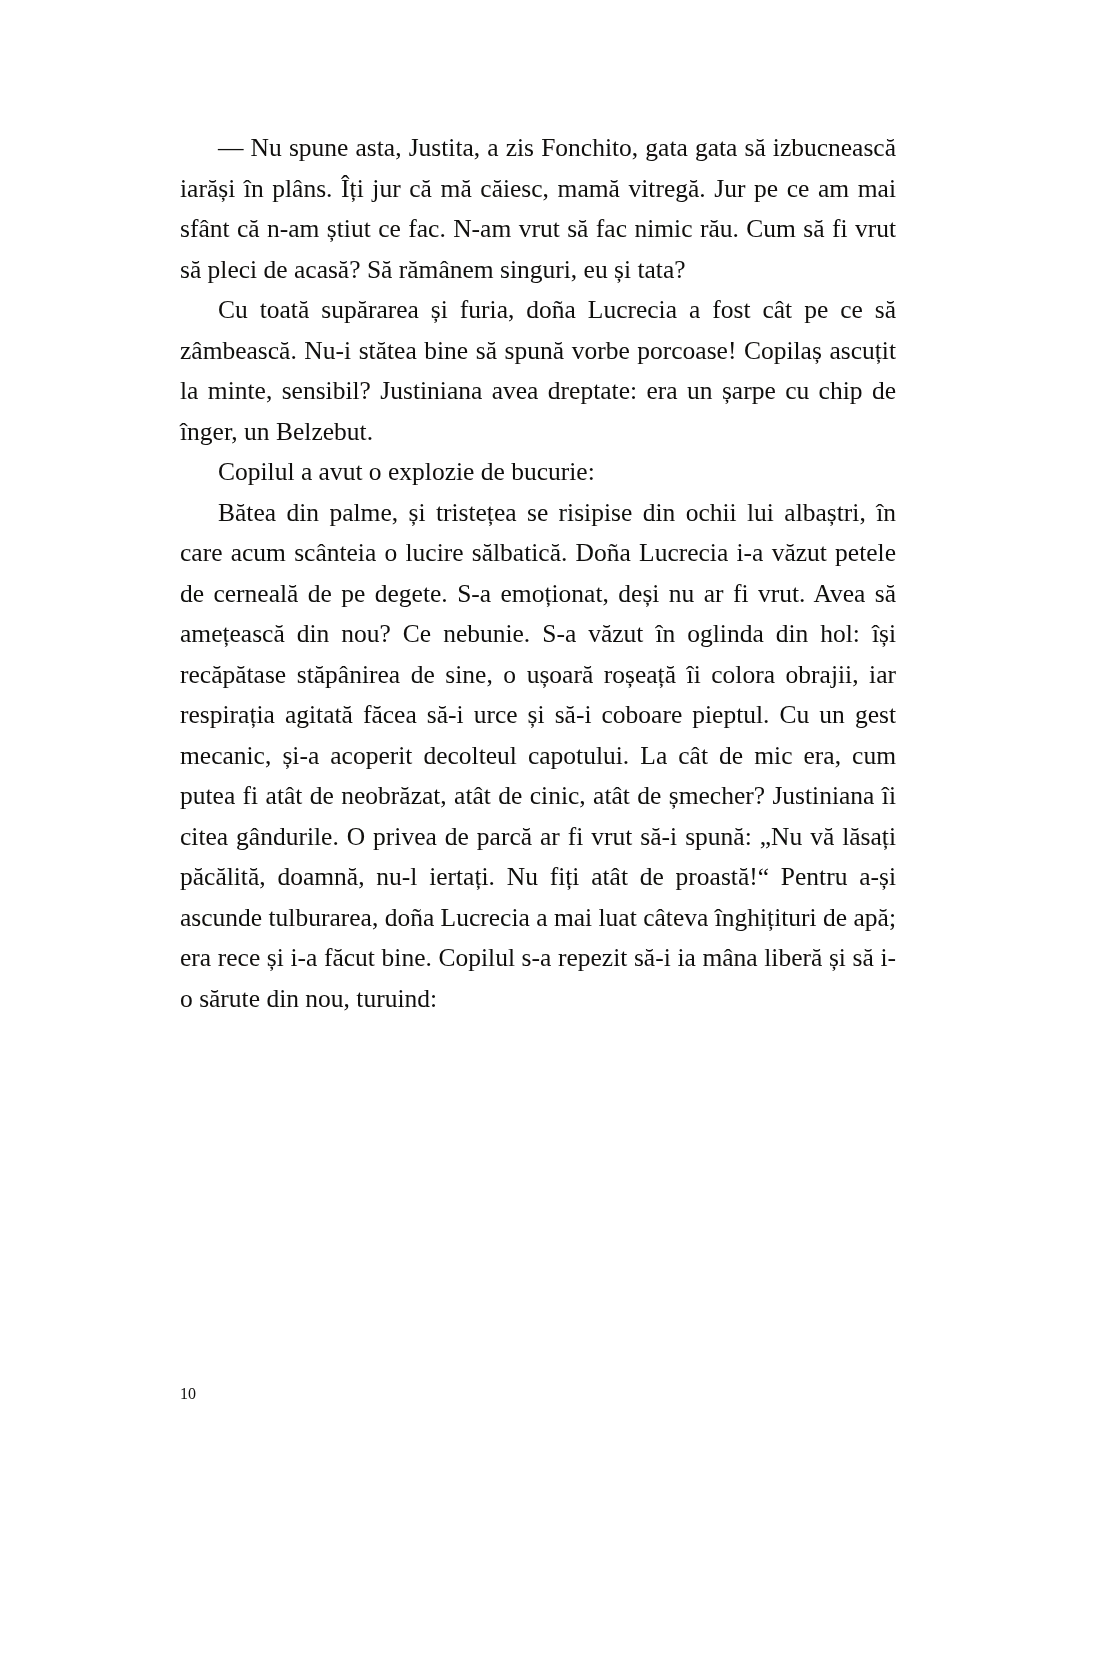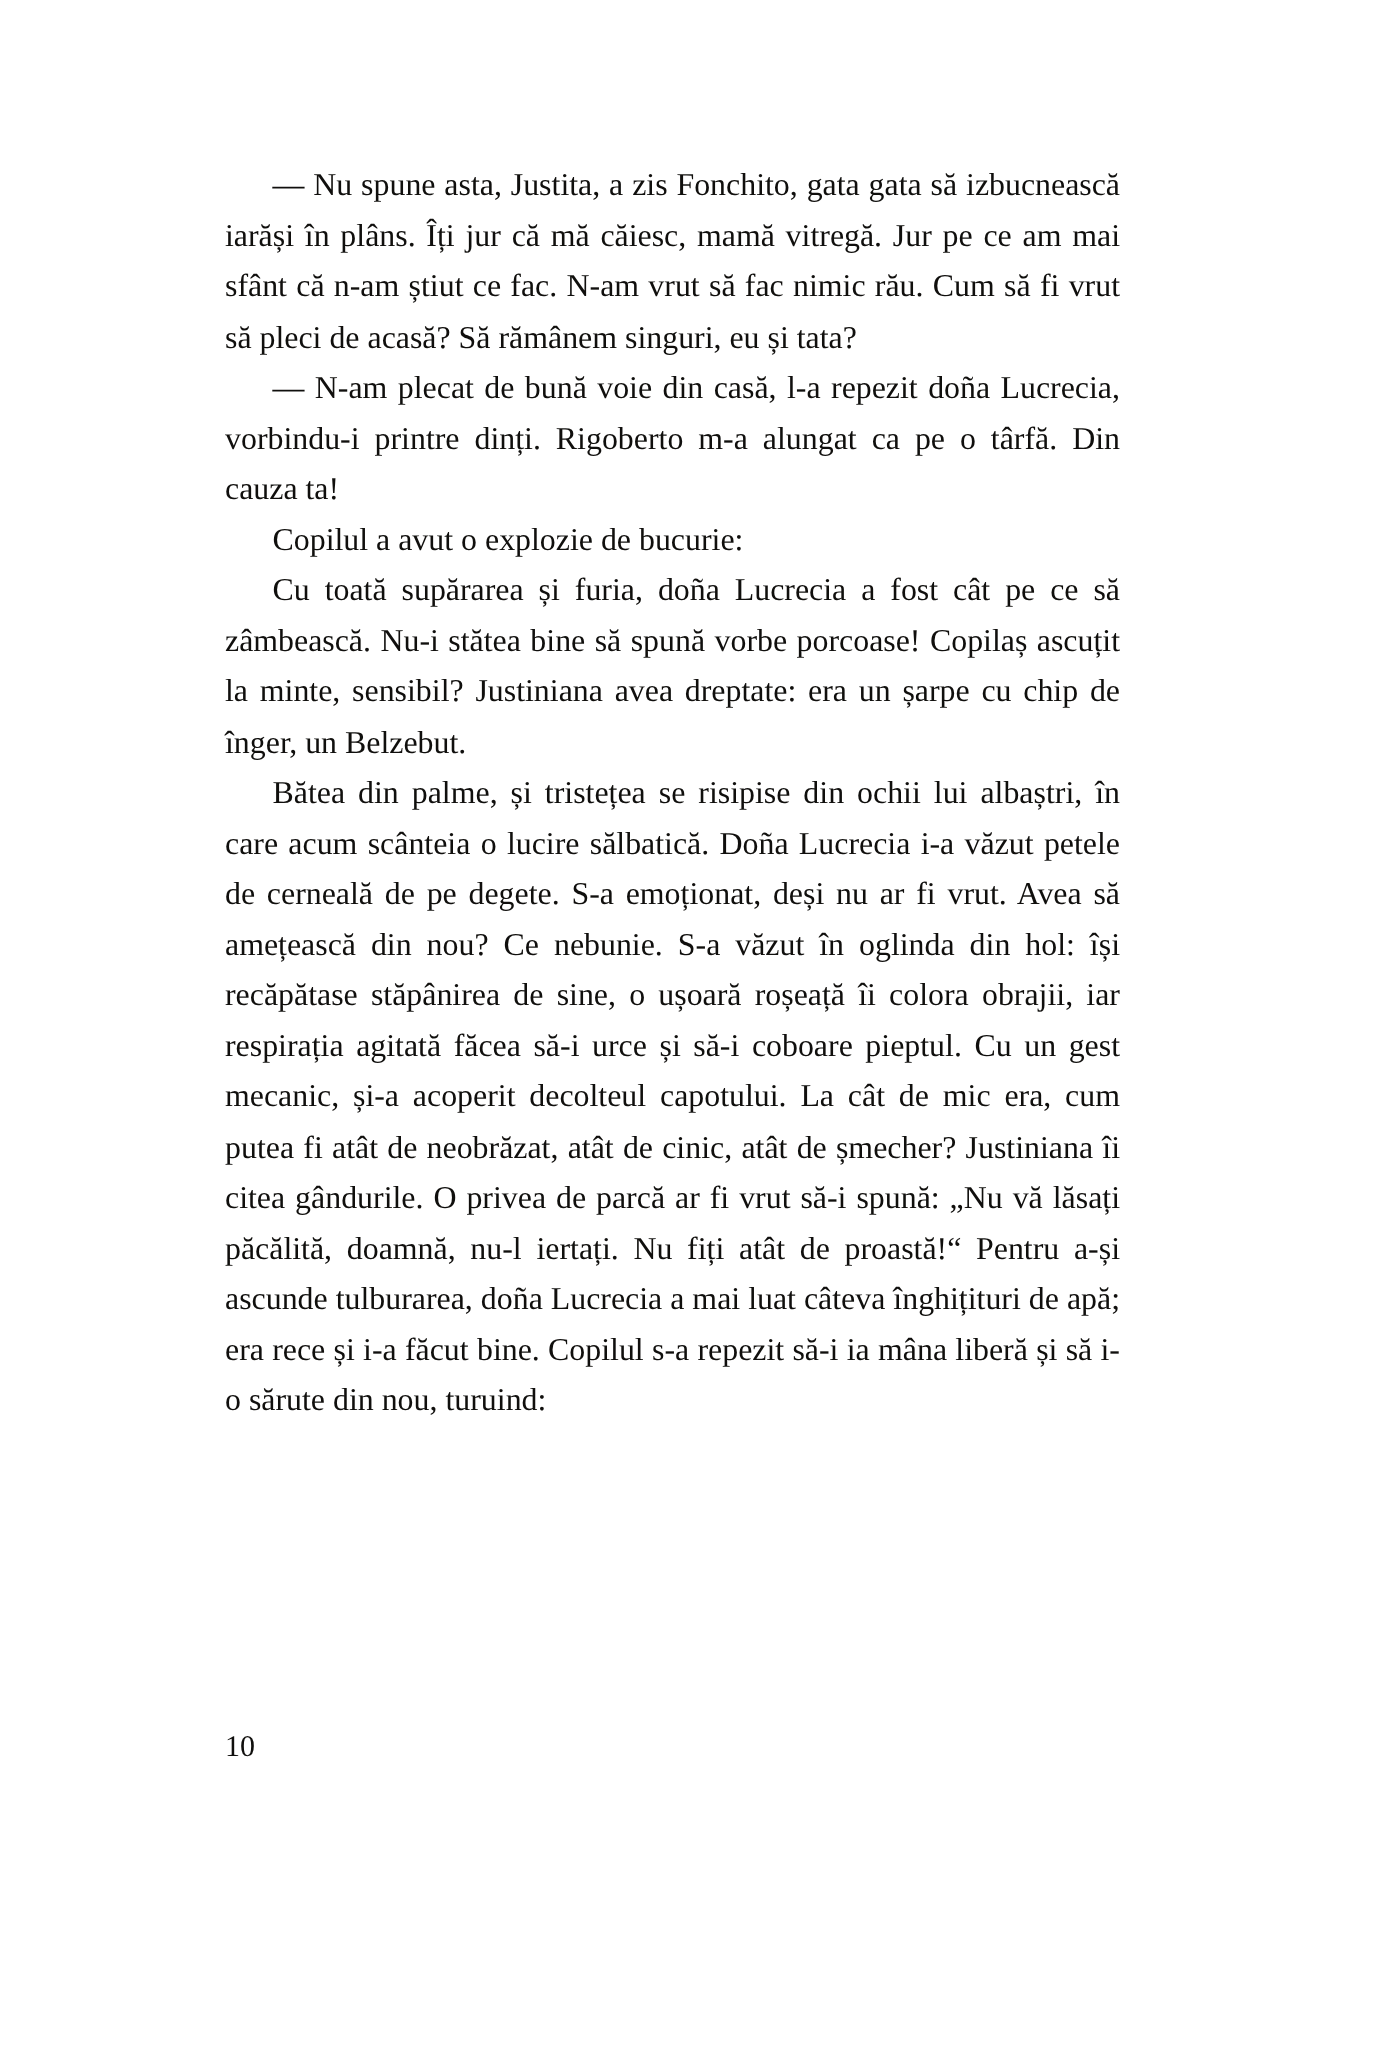--- a/index.html
+++ b/index.html
@@ -30,29 +30,28 @@
     text-align: justify;
     text-indent: 38px;
     -webkit-font-smoothing: antialiased;
     hyphens: manual;
   }
   .page-number {
     position: absolute;
     left: 180px;
     top: 1385px;
     font-family: "Liberation Serif", "DejaVu Serif", serif;
-    font-size: 24px;
+    font-size: 16px;
     color: #100f0d;
   }
 </style>
 </head>
 <body>
 
 <div class="page">
   <div class="text-column">
     <p class="para">— Nu spune asta, Justita, a zis Fonchito, gata gata să izbucnească iarăși în plâns. Îți jur că mă căiesc, mamă vitregă. Jur pe ce am mai sfânt că n-am știut ce fac. N-am vrut să fac nimic rău. Cum să fi vrut să pleci de acasă? Să rămânem singuri, eu și tata?</p>
-    <p class="para">— N-am plecat de bună voie din casă, l-a repezit doña Lucrecia, vorbindu-i printre dinți. Rigoberto m-a alungat ca pe o târfă. Din cauza ta!</p>
+    <p class="para">Cu toată supărarea și furia, doña Lucrecia a fost cât pe ce să zâmbească. Nu-i stătea bine să spună vorbe porcoase! Copilaș ascuțit la minte, sensibil? Justiniana avea dreptate: era un șarpe cu chip de înger, un Belzebut.</p>
     <p class="para">Copilul a avut o explozie de bucurie:</p>
-    <p class="para">Cu toată supărarea și furia, doña Lucrecia a fost cât pe ce să zâmbească. Nu-i stătea bine să spună vorbe porcoase! Copilaș ascuțit la minte, sensibil? Justiniana avea dreptate: era un șarpe cu chip de înger, un Belzebut.</p>
     <p class="para">Bătea din palme, și tristețea se risipise din ochii lui albaștri, în care acum scânteia o lucire sălbatică. Doña Lucrecia i-a văzut petele de cerneală de pe degete. S-a emoționat, deși nu ar fi vrut. Avea să amețească din nou? Ce nebunie. S-a văzut în oglinda din hol: își recăpătase stăpânirea de sine, o ușoară roșeață îi colora obrajii, iar respirația agitată făcea să-i urce și să-i coboare pieptul. Cu un gest mecanic, și-a acoperit decolteul capotului. La cât de mic era, cum putea fi atât de neobrăzat, atât de cinic, atât de șmecher? Justiniana îi citea gândurile. O privea de parcă ar fi vrut să-i spună: „Nu vă lăsați păcălită, doamnă, nu-l iertați. Nu fiți atât de proastă!“ Pentru a-și ascunde tulburarea, doña Lucrecia a mai luat câteva înghițituri de apă; era rece și i-a făcut bine. Copilul s-a repezit să-i ia mâna liberă și să i-o sărute din nou, turuind:</p>
   </div>
   <div class="page-number">10</div>
 </div>
 
 </body></html>

